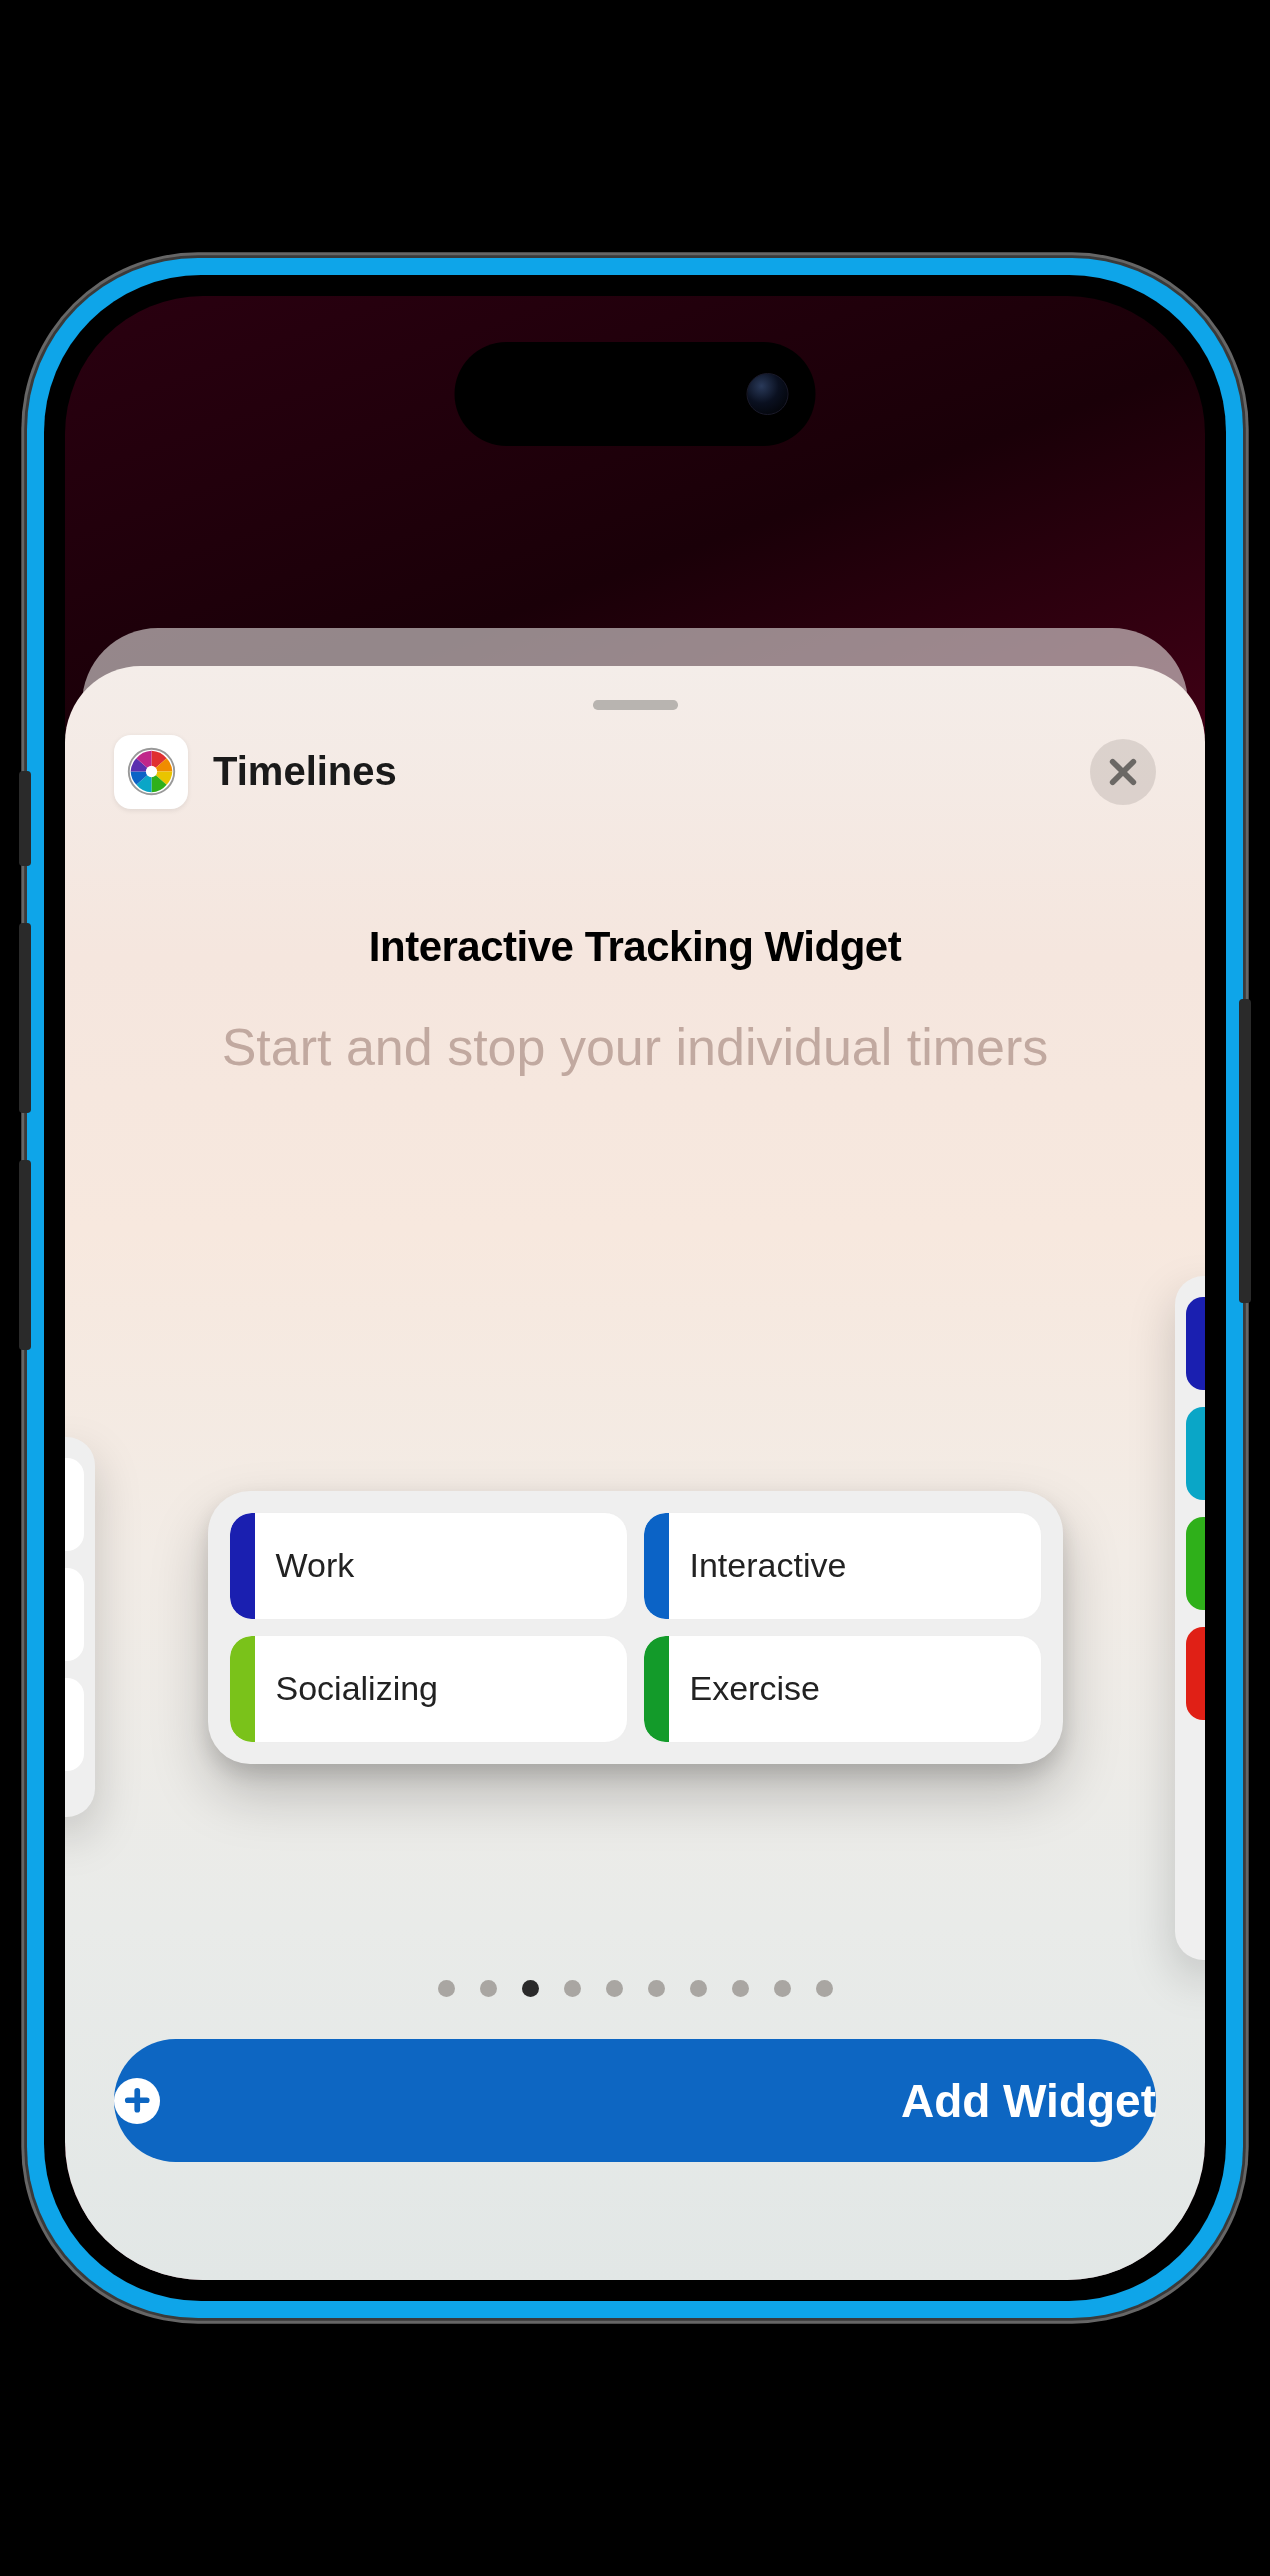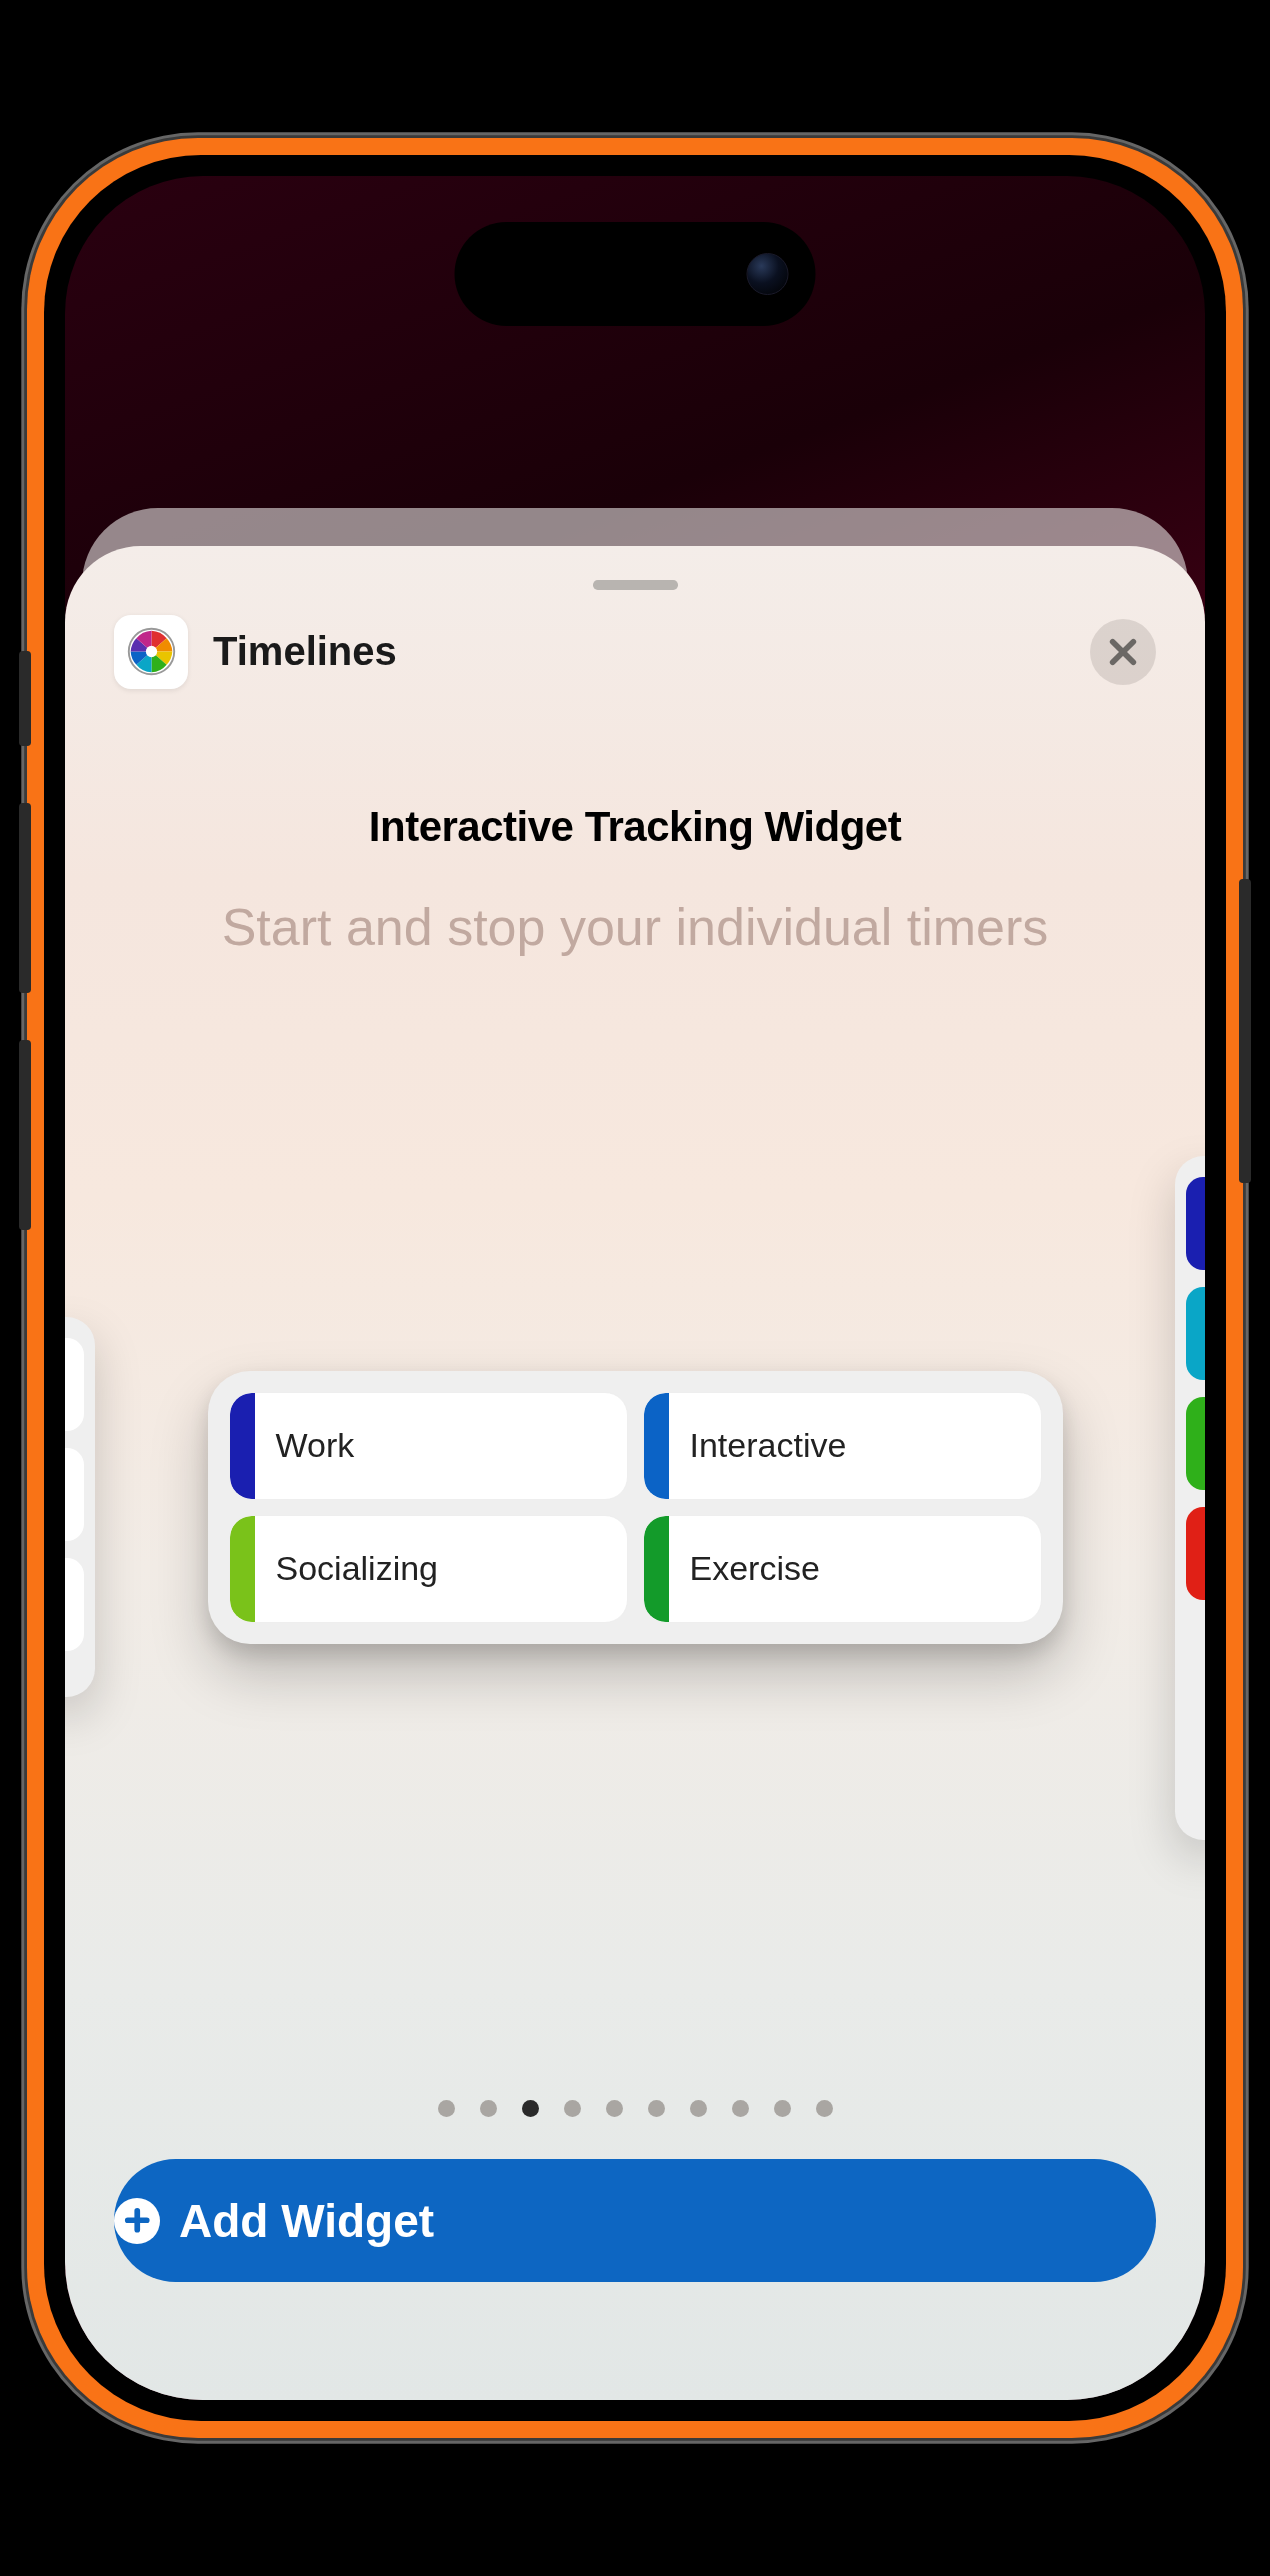--- a/index.html
+++ b/index.html
@@ -6,22 +6,22 @@
     body {
       background: #000;
       display: flex;
       justify-content: center;
       align-items: center;
       min-height: 2576px;
       font-family: -apple-system, BlinkMacSystemFont, "SF Pro Display", "SF Pro Text", Helvetica, Arial, sans-serif;
     }
     .phone-frame {
       width: 1216px;
-      height: 2300px;
-      background: #f97316;
+      height: 2060px;
+      background: #0ea5e9;
       border-radius: 171px;
       padding: 17px;
       position: relative;
       box-shadow: 0 0 0 2.8px #3a3a3a, 0 0 0 5.7px #666;
     }
     .phone-inner {
       width: 100%;
       height: 100%;
       background: #000;
       border-radius: 157px;
@@ -226,21 +226,21 @@
     }
     .dot.active { background: #2a2a2a; }
 
     .add-btn {
       margin: 42px 49px 118px 49px;
       height: 123px;
       background: #0d66c2;
       border-radius: 62px;
       display: flex;
       align-items: center;
-      justify-content: flex-start;
+      justify-content: space-between;
       gap: 19px;
       cursor: pointer;
     }
     .add-label {
       color: #fff;
       font-size: 46px;
       font-weight: 700;
     }
     .plus-circle {
       width: 46px;

